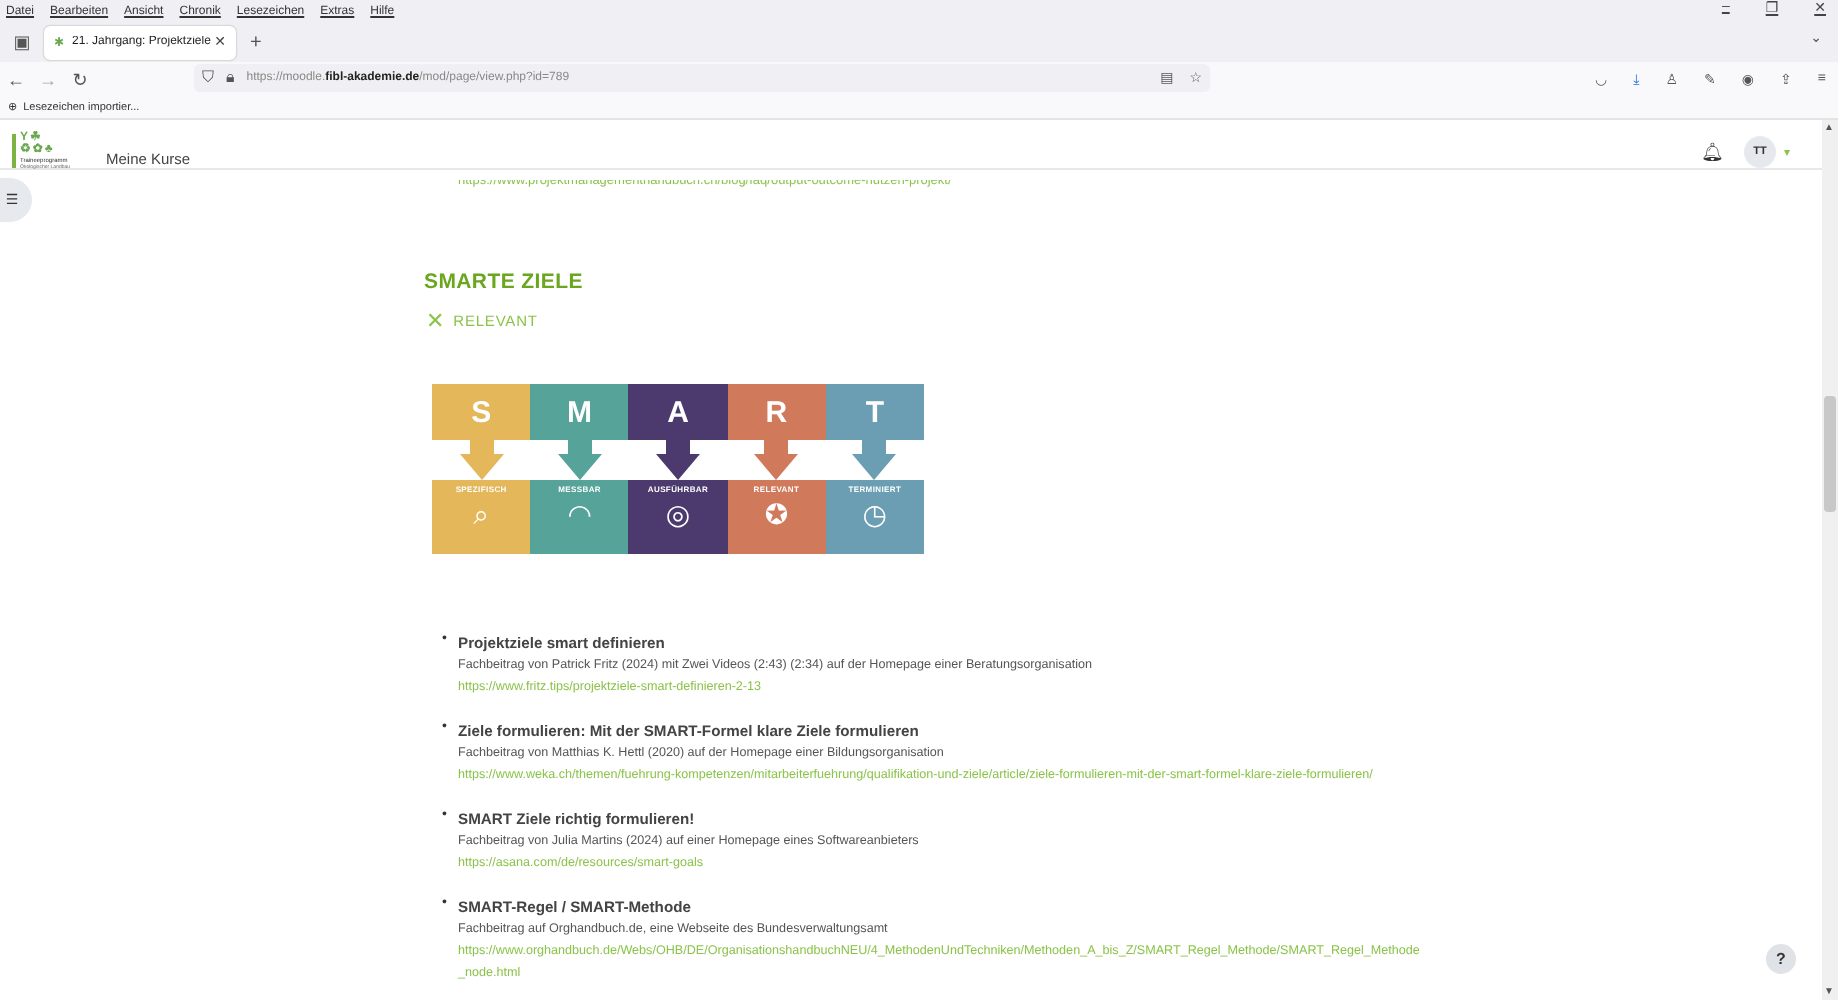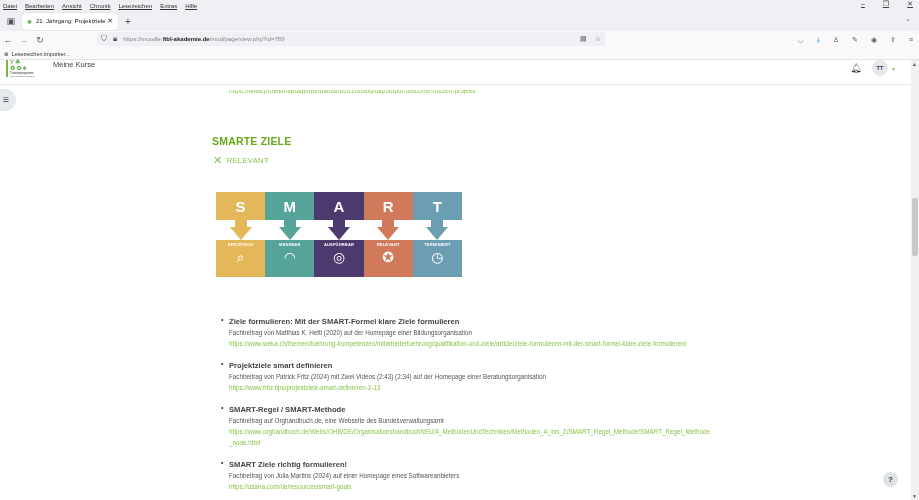--- a/index.html
+++ b/index.html
@@ -18,21 +18,21 @@
 .navbar{height:17px;background:#f9f9fb;display:flex;align-items:center;position:relative}
 .navbtn{width:16px;text-align:center;font-size:9px;color:#555}
 .navbtn.dis{color:#aaa}
 .urlbox{position:absolute;left:97px;width:508px;height:14px;top:1px;background:#f0f0f4;border-radius:3px;display:flex;align-items:center;padding-left:4px;font-size:6px;color:#888}
 .urlbox .ic{font-size:8px;color:#555;margin-right:6px}
 .urlbox .host{color:#222;font-weight:bold}
 .urlbox .rightic{position:absolute;right:4px;display:flex;gap:8px;font-size:7px;color:#555}
 .toolicons{position:absolute;right:6px;display:flex;gap:13px;font-size:7px;color:#555}
 .toolicons .dl{color:#1a73e8}
 .bookbar{height:12px;background:#f9f9fb;border-bottom:1px solid #e3e3e3;display:flex;align-items:center;font-size:5.5px;color:#333;padding-left:4px;gap:3px}
-.sitehdr{position:absolute;top:60px;left:0;width:911px;height:25px;background:#fff;border-bottom:1px solid #e8e8e8;display:flex;align-items:flex-start}
+.sitehdr{position:absolute;top:60px;left:0;width:911px;height:25px;background:#fff;border-bottom:1px solid #e8e8e8;display:flex;align-items:flex-end}
 .logo{margin-left:6px;width:32px;height:17px;border-left:2px solid #7cb342;padding-left:2px;display:flex;flex-direction:column;justify-content:center}
 .logo .l1{font-size:6px;color:#6aa84f;font-weight:bold;letter-spacing:1px;line-height:6px}
 .logo .l2{font-size:3px;color:#333;line-height:4px}
 .logo .l3{font-size:2.5px;color:#666;line-height:3px}
 .meine{margin-left:15px;font-size:7.5px;color:#444}
 .hdr-right{position:absolute;right:16px;display:flex;align-items:center;gap:10px}
 .bell{font-size:9px;color:#333}
 .avatar{width:16px;height:16px;border-radius:50%;background:#e5e9ee;font-size:5.5px;display:flex;align-items:center;justify-content:center;color:#333;font-weight:bold}
 .avchev{font-size:6px;color:#8bc34a;margin-left:-6px}
 .drawerbtn{position:absolute;left:-4px;top:89px;width:20px;height:22px;border-radius:0 11px 11px 0;background:#e6e9ee;display:flex;align-items:center;justify-content:center;font-size:7px;color:#333}
@@ -185,38 +185,38 @@
       <div class="bot" style="background:#6b9db3">
           <span class="lbl">TERMINIERT</span>
           <span class="bic">◷</span>
         </div>
     </div>
   </div>
 
 
   <div class="list">
     <div class="item">
+      <div class="title">Projektziele smart definieren</div>
+      <div class="desc">Fachbeitrag von Patrick Fritz (2024) mit Zwei Videos (2:43) (2:34) auf der Homepage einer Beratungsorganisation</div>
+      <div class="link">https://www.fritz.tips/projektziele-smart-definieren-2-13</div>
+    </div>
+    <div class="item">
       <div class="title">Ziele formulieren: Mit der SMART-Formel klare Ziele formulieren</div>
       <div class="desc">Fachbeitrag von Matthias K. Hettl (2020) auf der Homepage einer Bildungsorganisation</div>
       <div class="link">https://www.weka.ch/themen/fuehrung-kompetenzen/mitarbeiterfuehrung/qualifikation-und-ziele/article/ziele-formulieren-mit-der-smart-formel-klare-ziele-formulieren/</div>
     </div>
     <div class="item">
-      <div class="title">Projektziele smart definieren</div>
-      <div class="desc">Fachbeitrag von Patrick Fritz (2024) mit Zwei Videos (2:43) (2:34) auf der Homepage einer Beratungsorganisation</div>
-      <div class="link">https://www.fritz.tips/projektziele-smart-definieren-2-13</div>
+      <div class="title">SMART Ziele richtig formulieren!</div>
+      <div class="desc">Fachbeitrag von Julia Martins (2024) auf einer Homepage eines Softwareanbieters</div>
+      <div class="link">https://asana.com/de/resources/smart-goals</div>
     </div>
     <div class="item">
       <div class="title">SMART-Regel / SMART-Methode</div>
       <div class="desc">Fachbeitrag auf Orghandbuch.de, eine Webseite des Bundesverwaltungsamt</div>
       <div class="link">https://www.orghandbuch.de/Webs/OHB/DE/OrganisationshandbuchNEU/4_MethodenUndTechniken/Methoden_A_bis_Z/SMART_Regel_Methode/SMART_Regel_Methode_node.html</div>
-    </div>
-    <div class="item">
-      <div class="title">SMART Ziele richtig formulieren!</div>
-      <div class="desc">Fachbeitrag von Julia Martins (2024) auf einer Homepage eines Softwareanbieters</div>
-      <div class="link">https://asana.com/de/resources/smart-goals</div>
     </div>
   </div>
 </div>
 
 <div class="sitehdr">
   <div class="logo">
     <span class="l1">Y☘♻✿♣</span>
     <span class="l2">Trainee­programm</span>
     <span class="l3">Ökologischer Landbau</span>
   </div>

